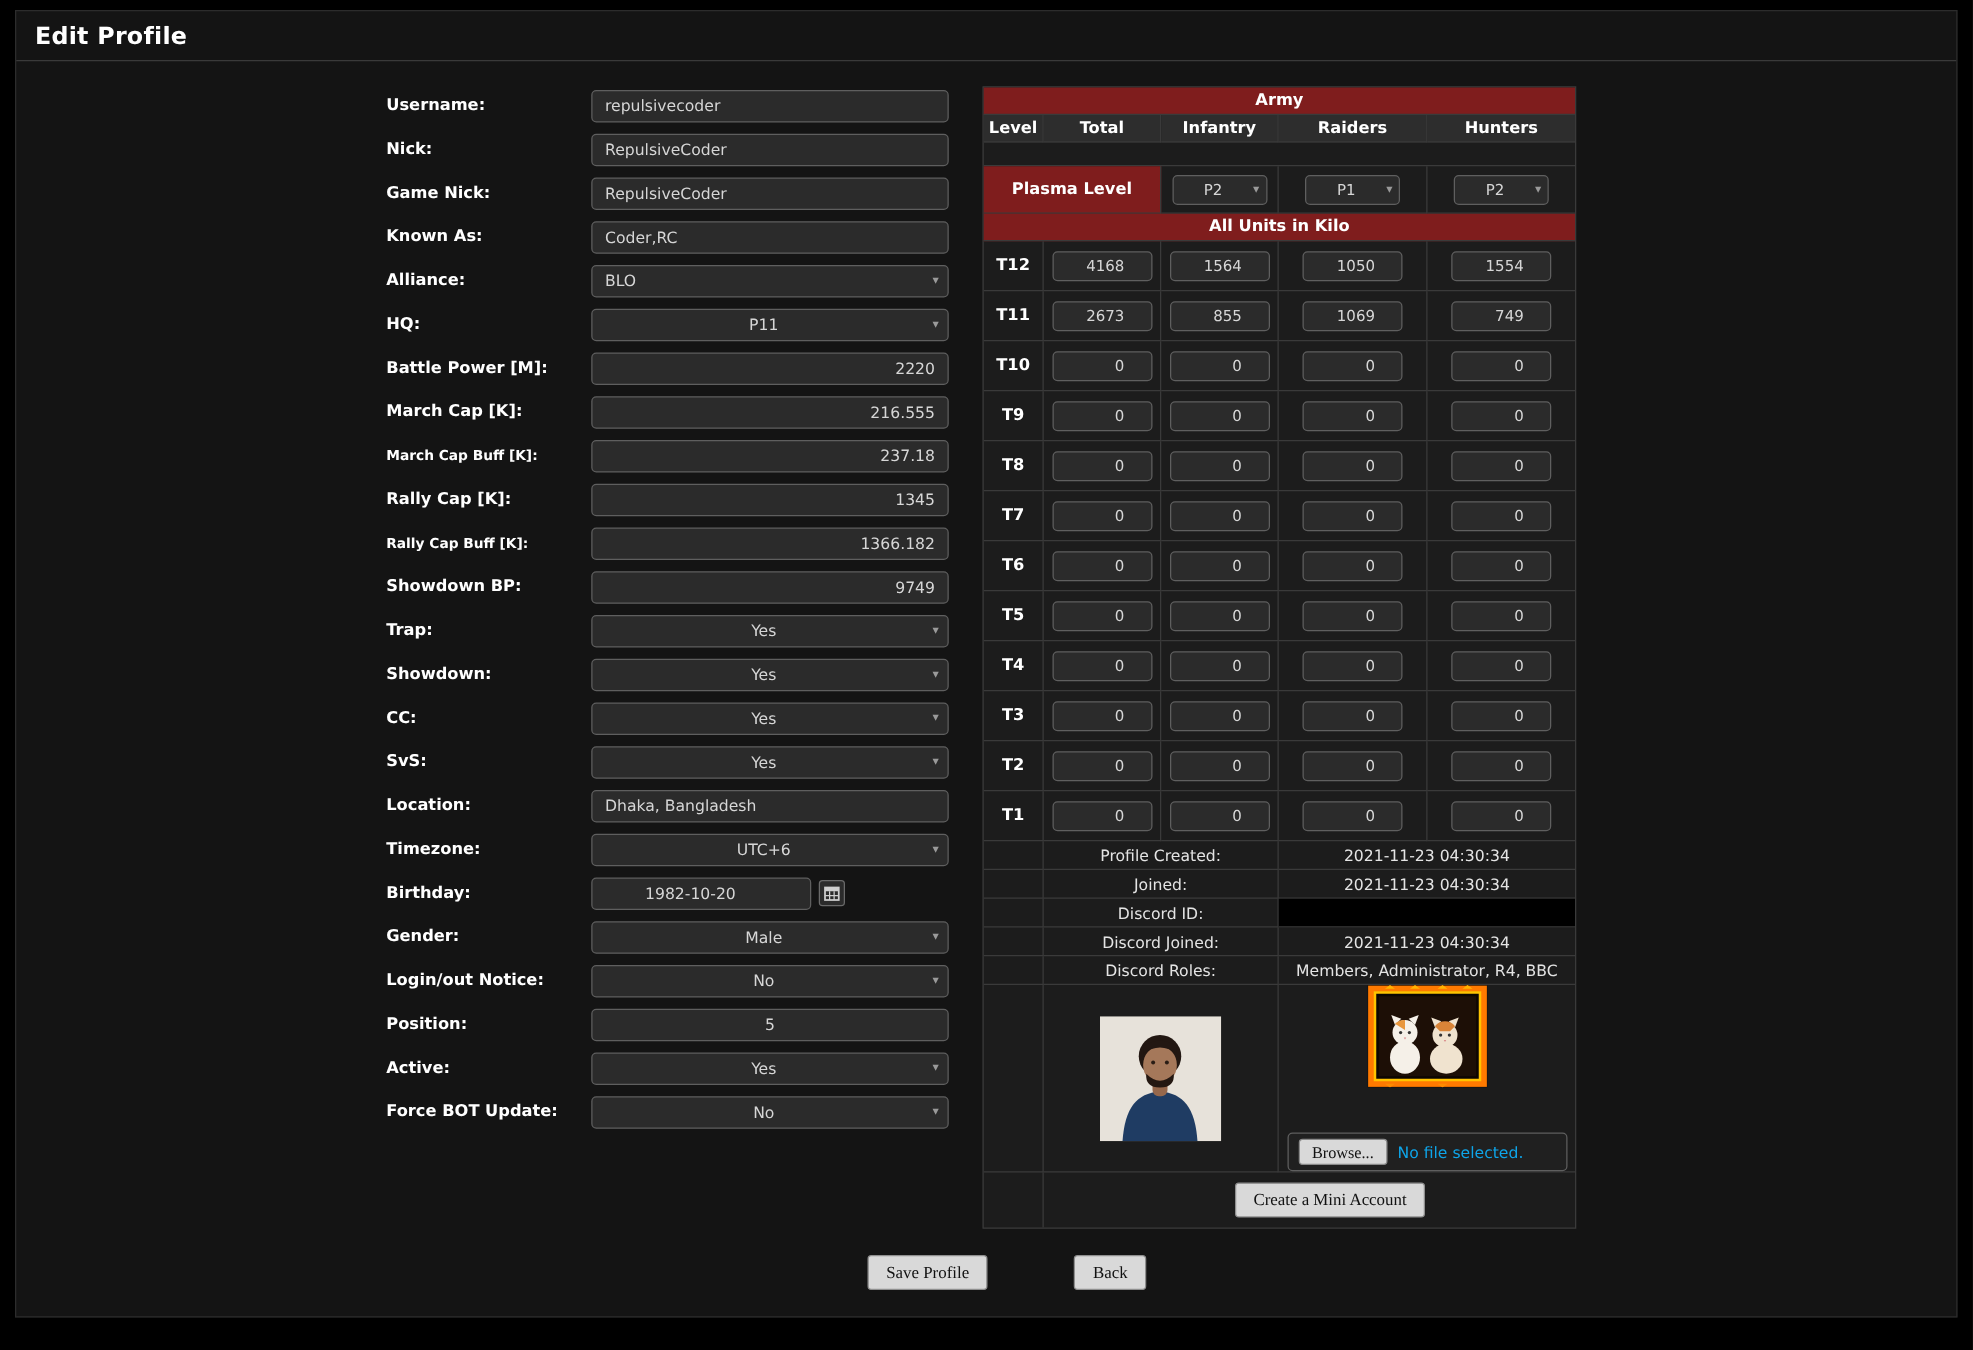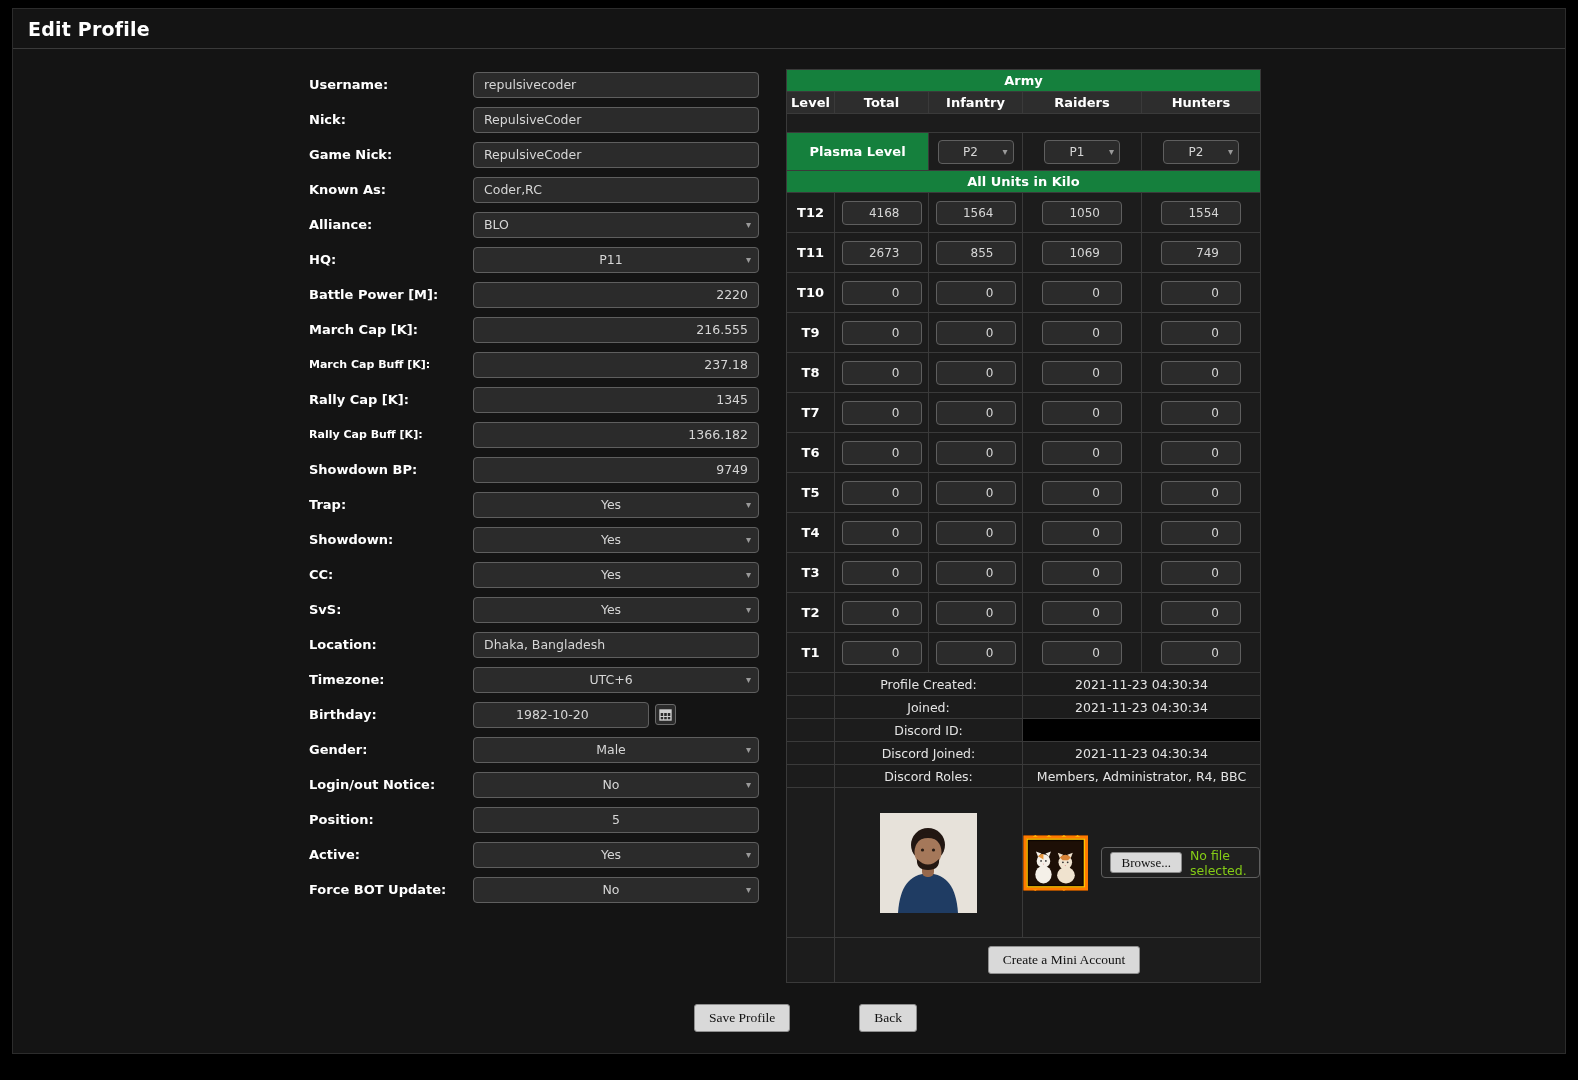--- a/index.html
+++ b/index.html
@@ -59,46 +59,46 @@
     border-right:1px solid #3a3a3a; border-bottom:1px solid #3a3a3a;
     display:flex; align-items:center; justify-content:center;
     color:#e4e4e4; font-size:12.5px; min-width:0;
   }
   .g-row .cell:last-child { border-right:none; }
   .span-all { grid-column:1/6; }
   .span-1-3 { grid-column:1/3; }
   .span-2-4 { grid-column:2/4; }
   .span-4-6 { grid-column:4/6; }
   .span-2-6 { grid-column:2/6; }
-  .hdr { background:#15803d; font-weight:bold; font-size:13px; color:#fff; }
+  .hdr { background:#7f1d1d; font-weight:bold; font-size:13px; color:#fff; }
   .r-title  .cell { height:22px; }
   .r-cols   .cell { height:22px; background:#2d2d2d; font-weight:bold; font-size:13px; color:#fff; }
   .r-spacer .cell { height:19px; }
   .r-plasma .cell { height:38px; }
   .r-subhdr .cell { height:22px; }
   .r-unit   .cell { height:40px; }
   .level-cell { font-weight:bold; font-size:13px; color:#fff; }
   .r-meta   .cell { height:23px; }
   .m-value.black-cell { background:#000; }
   .r-images .cell { height:150px; }
   .r-mini   .cell { height:44px; border-bottom:none; }
   .tin.unit { width:80px; height:24px; padding:0 21px; font-size:12px; }
   .sel.mini { width:76px; height:24px; padding:0 16px 0 6px; font-size:12px; }
   .sel.mini .caret { right:5px; }
-  .upload-cell { flex-direction:row; justify-content:space-between; gap:13px; }
+  .upload-cell { flex-direction:column; justify-content:space-between; gap:13px; }
   .file-input {
     width:224px; height:31px; background:#202020; border:1px solid #5f5f5f;
     border-radius:4px; display:flex; align-items:center; padding:0 8px; gap:8px;
   }
   .browse-btn {
     background:#d9d9d9; border:1px solid #8a8a8a; border-radius:3px;
     height:21px; padding:0 10px; font-family:"Liberation Serif",serif;
     font-size:13px; color:#111; cursor:pointer; white-space:nowrap;
   }
-  .file-status { color:#84cc16; font-size:12.5px; }
+  .file-status { color:#0ea5e9; font-size:12.5px; }
   .btn {
     background:#d9d9d9; border:1px solid #8f8f8f; border-radius:3px;
     height:28px; padding:0 14px; font-family:"Liberation Serif",serif;
     font-size:13.5px; color:#111; cursor:pointer; white-space:nowrap;margin-left:33px;
   }
   .footer {
     position:absolute; top:995px; left:0; width:100%;
     display:flex; justify-content:center; gap:36px;
   }
 </style>

